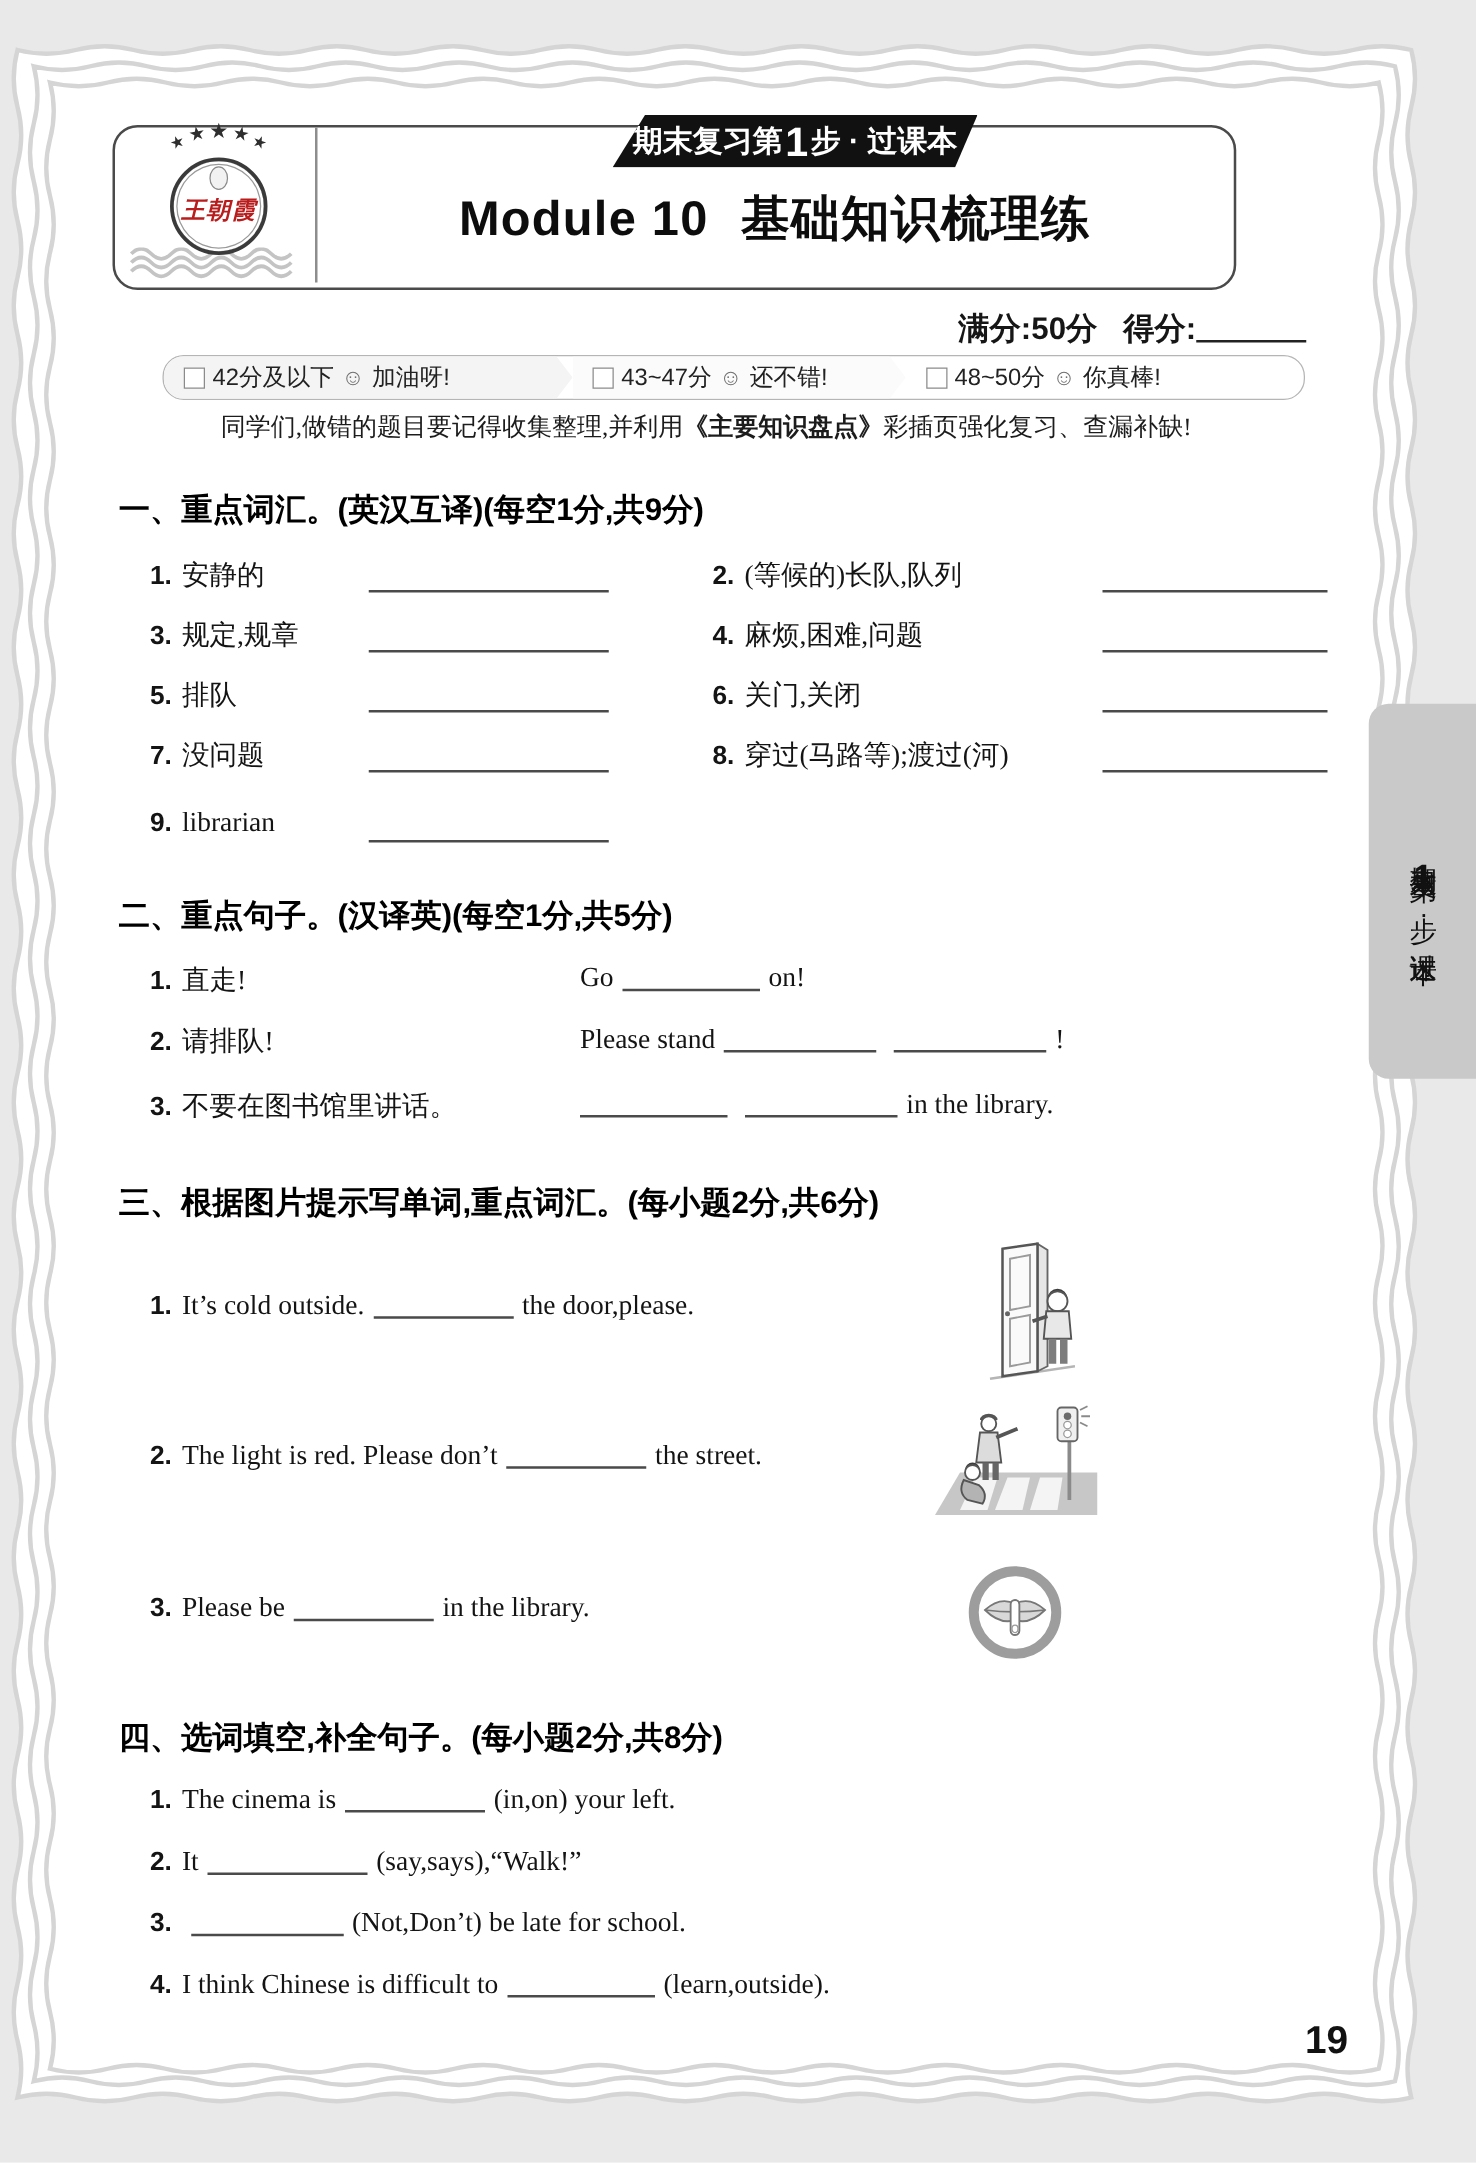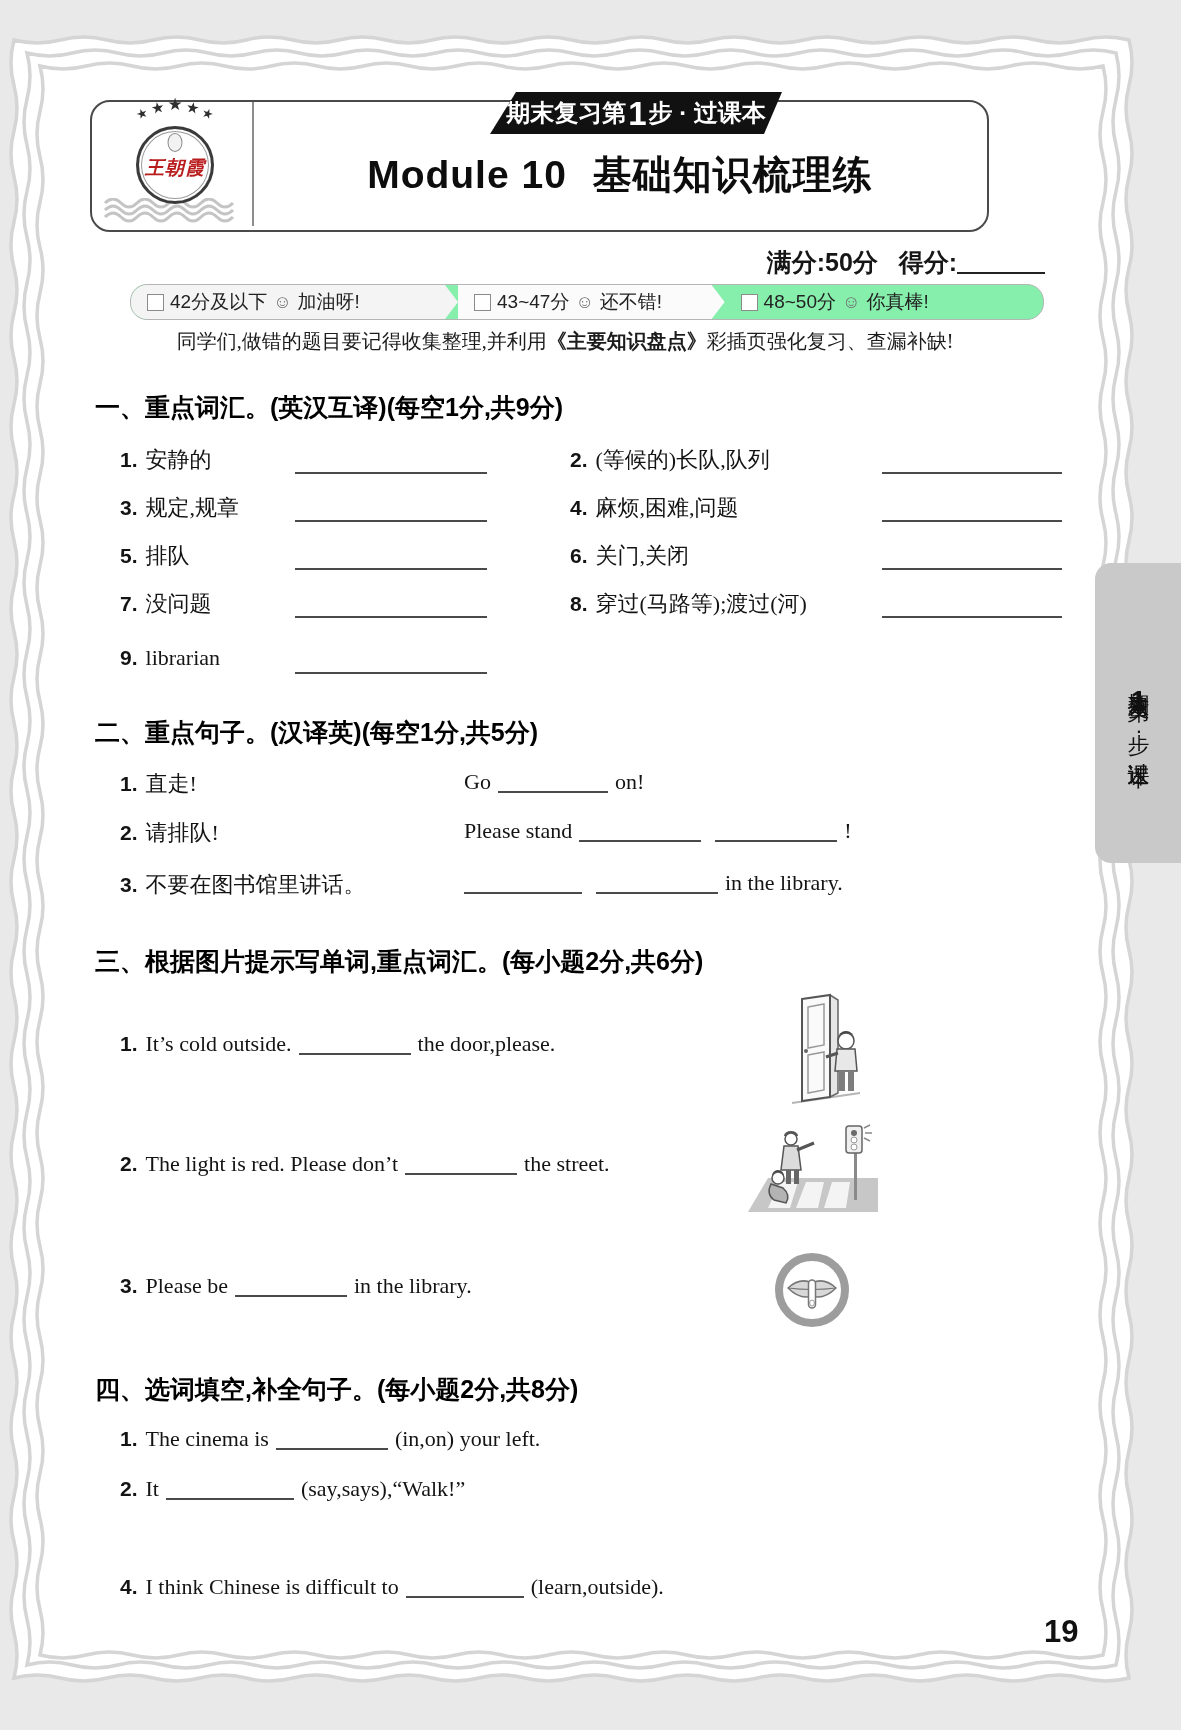--- a/index.html
+++ b/index.html
@@ -34,21 +34,21 @@
                  clip-path:polygon(26px 0,100% 0,calc(100% - 18px) 100%,0 100%);
                  display:flex;align-items:center;justify-content:center;color:#fff;font-weight:bold;font-size:24px;}
   .header-banner .step{font-size:33px;line-height:1;margin:0 2px;}
   .page-title{position:absolute;left:262px;top:148px;width:716px;text-align:center;z-index:4;
               font-weight:bold;font-size:39px;color:#0d0d0d;letter-spacing:1px;}
   .page-title .mod{font-family:"Liberation Sans",sans-serif;margin-right:26px;}
 
   
   .score-line{position:absolute;left:690px;top:246px;width:355px;text-align:right;font-weight:bold;font-size:25px;z-index:2;}
   .score-blank{display:inline-block;width:88px;border-bottom:2px solid #222;height:18px;vertical-align:-3px;}
-  .band-bar{position:absolute;left:130px;top:284px;width:912px;height:34px;background:#86efac;border:1px solid #b5b5b5;
+  .band-bar{position:absolute;left:130px;top:284px;width:912px;height:34px;background:#ffffff;border:1px solid #b5b5b5;
             border-radius:17px;display:flex;overflow:hidden;z-index:2;}
   .band-seg{display:flex;align-items:center;gap:6px;padding-left:16px;font-size:19px;color:#222;}
   .band-seg.s1{width:36%;background:#f4f4f4;clip-path:polygon(0 0,calc(100% - 13px) 0,100% 50%,calc(100% - 13px) 100%,0 100%);}
   .band-seg.s2{width:29%;background:#fbfbfb;clip-path:polygon(0 0,calc(100% - 13px) 0,100% 50%,calc(100% - 13px) 100%,0 100%);}
   .band-seg.s3{width:35%;}
   .checkbox{width:15px;height:15px;background:#fff;border:1.5px solid #8b8b8b;flex:0 0 auto;}
   .face{font-size:18px;color:#6f6f6f;line-height:1;}
 
   .notice{position:absolute;left:90px;top:328px;width:950px;text-align:center;font-size:20px;color:#1c1c1c;z-index:2;}
   .notice b{font-family:Liberation Sans, sans-serif;}
@@ -231,20 +231,21 @@
     <rect x="36.5" y="30" width="7" height="28" rx="3.5" fill="#fff" stroke="#777" stroke-width="1.5"></rect>
     <ellipse cx="40" cy="53" rx="2.4" ry="3" fill="none" stroke="#999" stroke-width="1"></ellipse>
   </svg>
 
   <div class="heading" style="left:95px;top:1373px;">四、选词填空,补全句子。(每小题2分,共8分)</div>
 
   <div class="row serif" style="left:120px;top:1426px;"><span class="no">1.</span><span>The cinema is</span><span class="blank" style="width:112px;"></span><span>(in,on)</span>&nbsp;<span>your left.</span></div>
 
   <div class="row serif" style="left:120px;top:1476px;"><span class="no">2.</span><span>It</span><span class="blank" style="width:128px;"></span><span>(say,says),“Walk!”</span><span></span></div>
 
+  <div class="row serif" style="left:120px;top:1525px;"><span class="no">3.</span><span class="blank" style="width:122px;"></span><span>(Not,Don’t)</span>&nbsp;<span>be late for school.</span></div>
 
   <div class="row serif" style="left:120px;top:1574px;"><span class="no">4.</span><span>I think Chinese is difficult to</span><span class="blank" style="width:118px;"></span><span>(learn,outside).</span><span></span></div>
 
   <div class="side-tab">
     <div class="vtxt nowrap">
       <span>期末复习第</span><span class="step">1</span><span>步·过课本</span>
     </div>
   </div>
 
   <div class="page-number">19</div>

